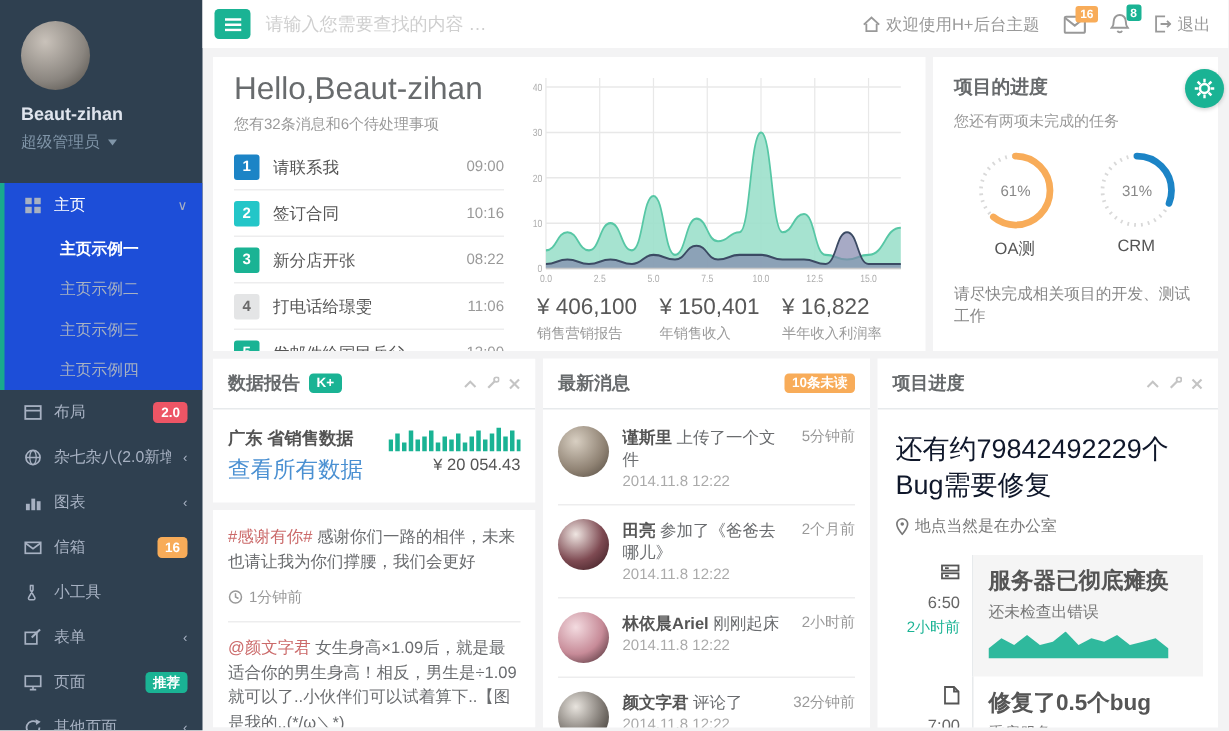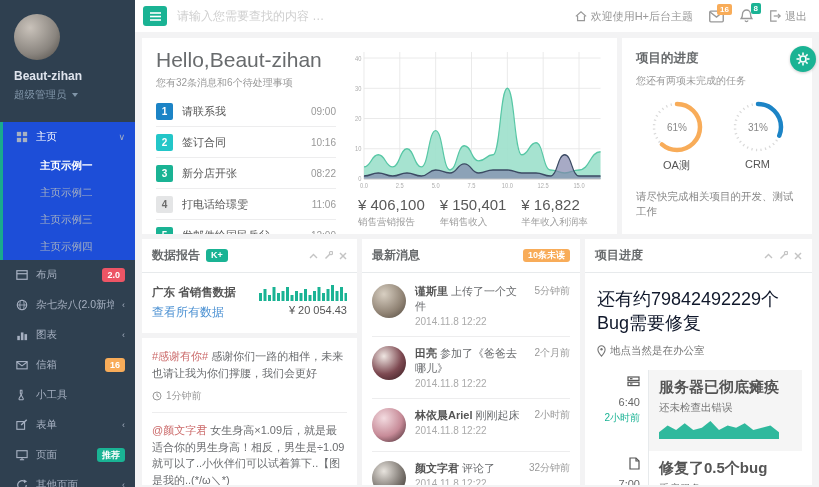--- a/index.html
+++ b/index.html
@@ -78,21 +78,21 @@
   .ibox.grow { flex:1; }
   .ibox-head { display:flex; align-items:center; gap:6px; padding:8px 10px; border-bottom:1px solid #e7eaec; }
   .ibox-title { font-size:12px; font-weight:bold; color:#676a6c; }
   .ibox-tools { margin-left:auto; display:flex; align-items:center; gap:6px; color:#c4c4c4; }
   .tool { cursor:pointer; display:inline-flex; color:#c4c4c4; }
   .ibox-body { padding:10px; }
 
   
   .report-body { display:flex; justify-content:space-between; align-items:flex-start; padding:12px 10px; }
   .report-region { font-size:11.5px; font-weight:bold; color:#545454; }
-  .report-link { font-size:12px; color:#4a90d2; margin-top:4px; display:inline-block; text-decoration:none; cursor:pointer; }
+  .report-link { font-size:15px; color:#4a90d2; margin-top:4px; display:inline-block; text-decoration:none; cursor:pointer; }
   .report-right { text-align:right; }
   .report-amount { font-size:11px; color:#555; margin-top:3px; }
 
   
   .news-post { font-size:11px; color:#6a6c6f; line-height:1.5; }
   .tag-link, .mention-link { color:#cb6a6a; text-decoration:none; cursor:pointer; }
   .news-meta { display:flex; align-items:center; gap:4px; font-size:10px; color:#999; margin:8px 0 9px; padding-bottom:9px; border-bottom:1px solid #ededee; }
 
   
   .msg { display:flex; gap:9px; padding:9px 0; border-bottom:1px solid #ededee; }
@@ -589,21 +589,21 @@
             </div>
             <div class="timeline">
               <div class="tl-entry">
                 <div class="tl-left">
                   <span class="inline-svg"><svg width="13" height="12" viewBox="0 0 13 12">
                         <rect x="1" y="1" width="11" height="3.4" fill="none" stroke="#555" stroke-width="1.2"></rect>
                         <rect x="1" y="6.2" width="11" height="3.4" fill="none" stroke="#555" stroke-width="1.2"></rect>
                         <line x1="3" y1="2.7" x2="5.5" y2="2.7" stroke="#555" stroke-width="1.2"></line>
                         <line x1="3" y1="7.9" x2="5.5" y2="7.9" stroke="#555" stroke-width="1.2"></line>
                       </svg></span>
-                  <div class="tl-time">6:40</div>
+                  <div class="tl-time">6:50</div>
                   <div class="tl-ago">2小时前</div>
                 </div>
                 <div class="tl-content shaded">
                   <div class="tl-title">服务器已彻底瘫痪</div>
                   <div class="tl-text">还未检查出错误</div>
                   <div class="tl-spark">
                       <svg width="120" height="18">
                         <polygon points="0,18 0.0,11.3 8.6,4.5 17.1,9.0 25.7,2.3 34.3,9.0 42.9,6.8 51.4,0.0 60.0,9.0 68.6,4.5 77.1,6.8 85.7,2.3 94.3,9.0 102.9,6.8 111.4,4.5 120.0,11.3 120,18" fill="#1ab394" fill-opacity="0.9"></polygon>
                       </svg>
                     </div>

